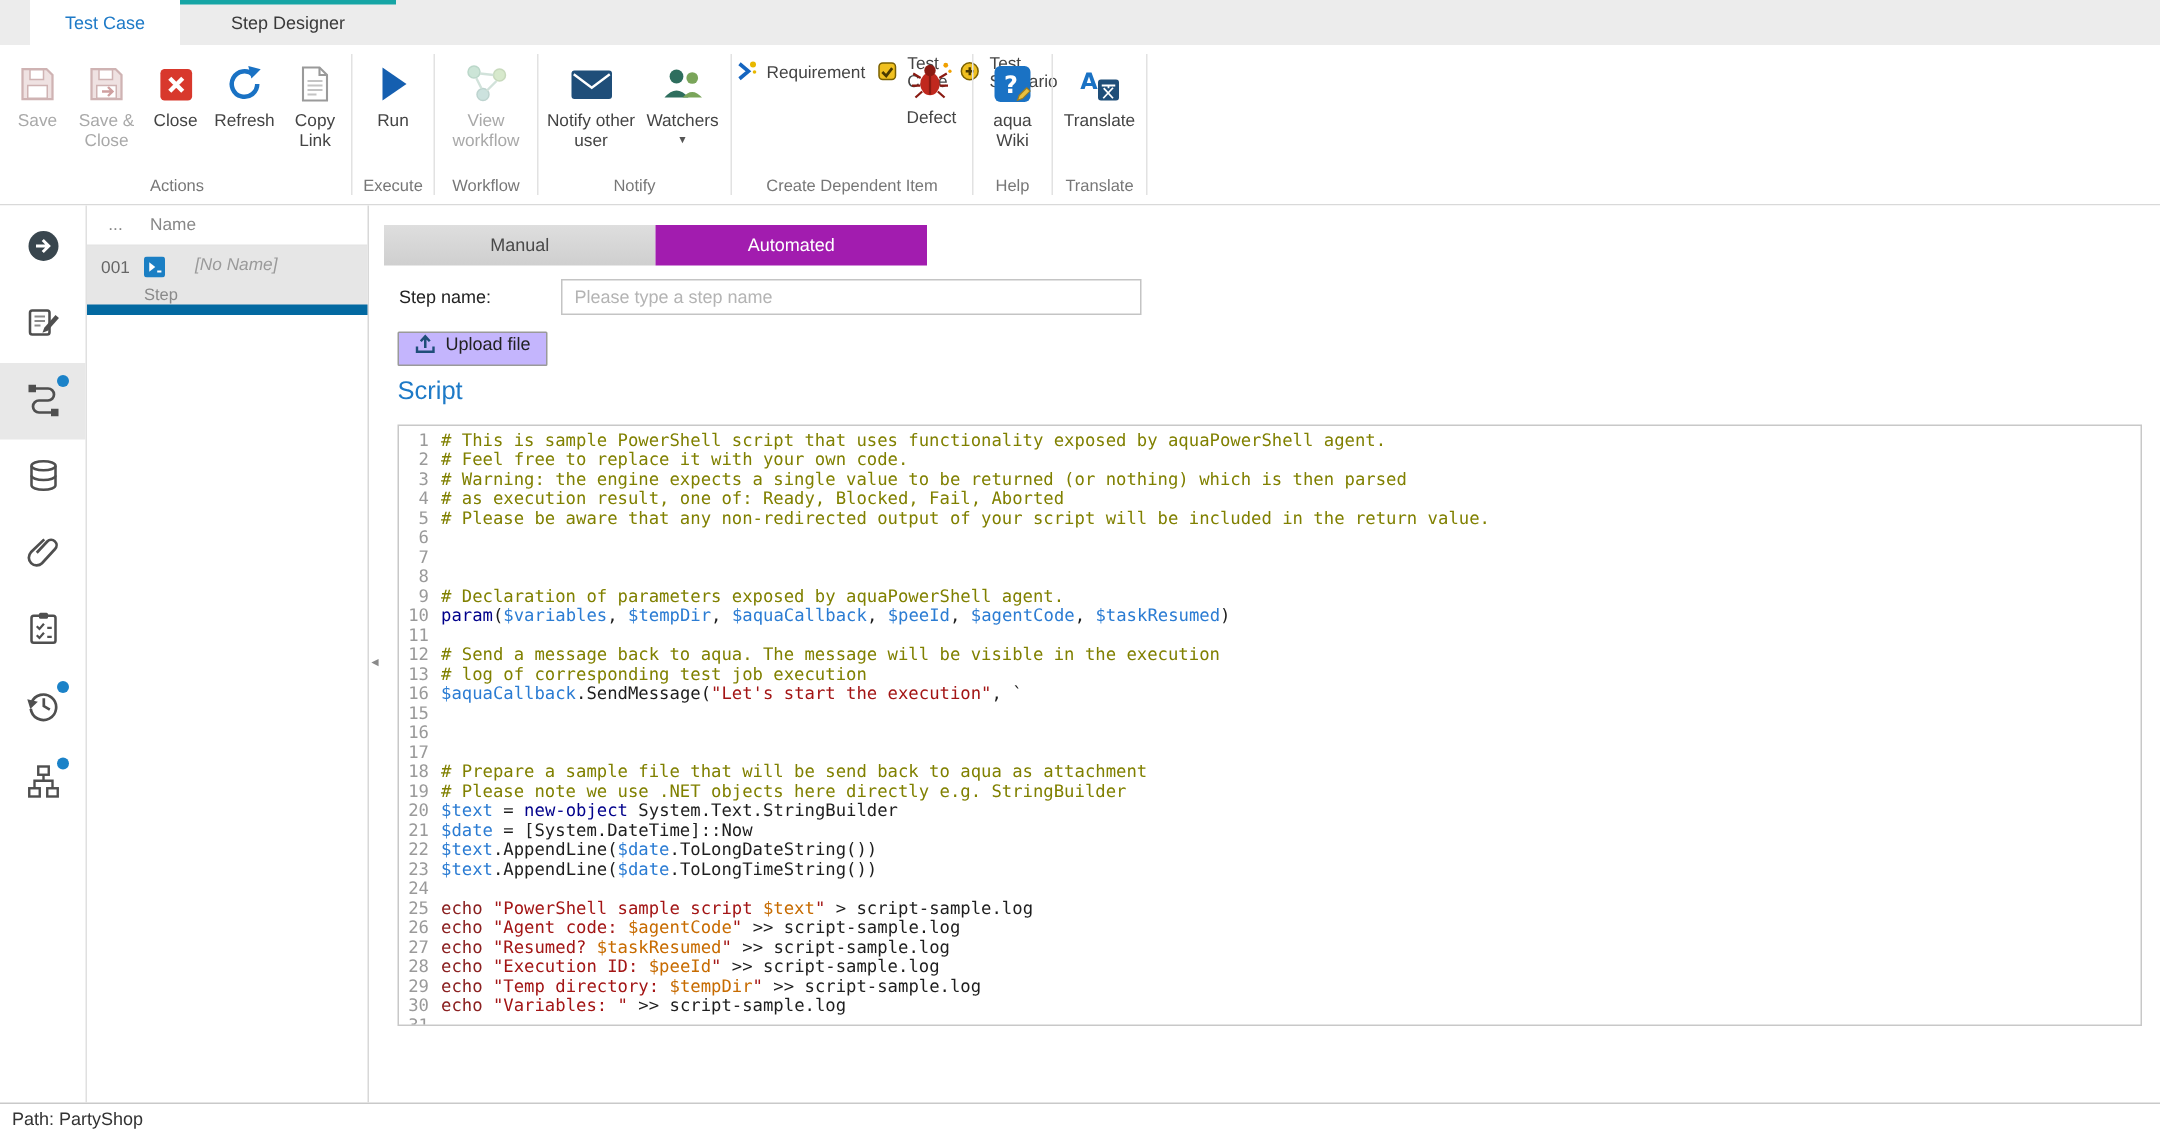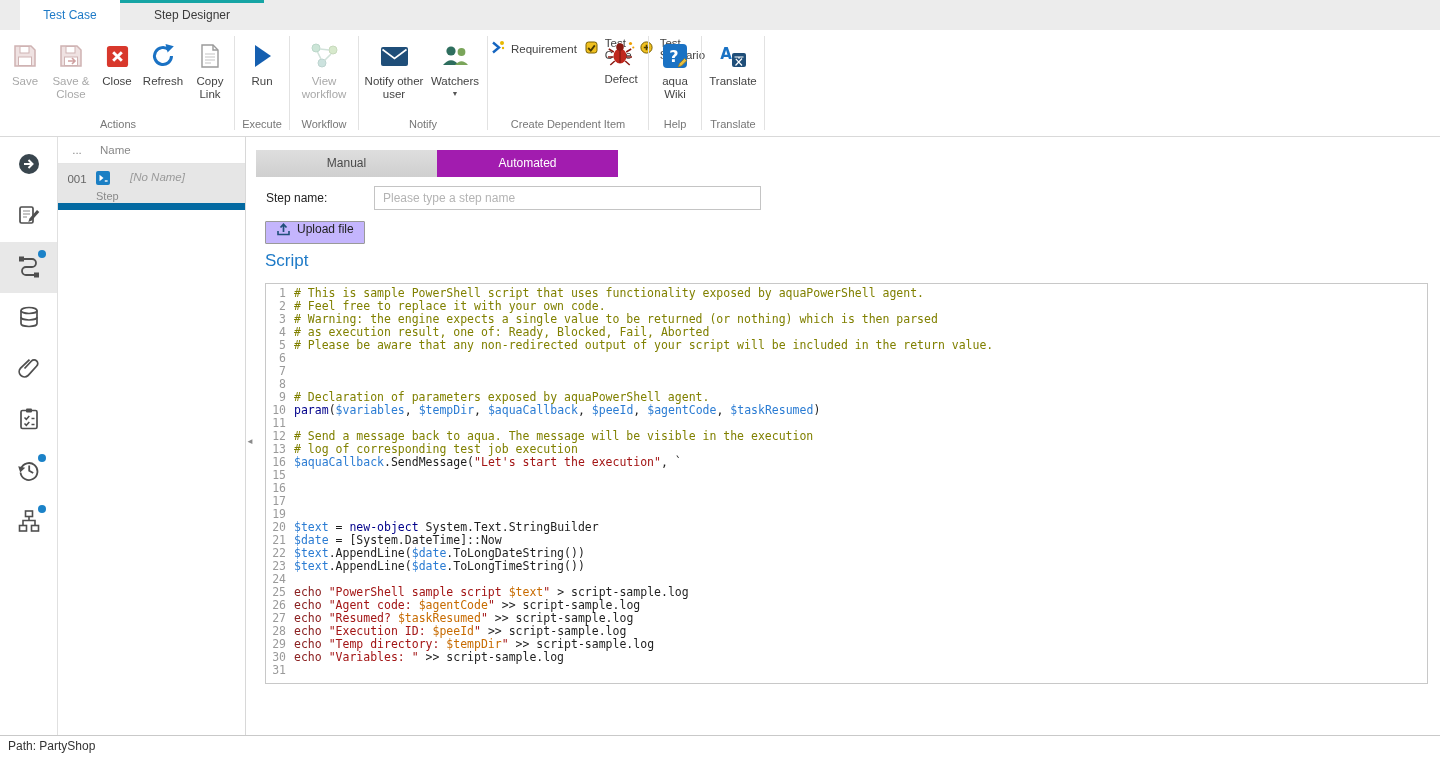--- a/index.html
+++ b/index.html
@@ -440,21 +440,22 @@
         <div class="code-line"><span class="line-num">8</span><span class="line-content"></span></div>
         <div class="code-line"><span class="line-num">9</span><span class="line-content"><span class="tok-c"># Declaration of parameters exposed by aquaPowerShell agent.</span></span></div>
         <div class="code-line"><span class="line-num">10</span><span class="line-content"><span class="tok-k">param</span><span class="tok-p">(</span><span class="tok-v">$variables</span><span class="tok-p">, </span><span class="tok-v">$tempDir</span><span class="tok-p">, </span><span class="tok-v">$aquaCallback</span><span class="tok-p">, </span><span class="tok-v">$peeId</span><span class="tok-p">, </span><span class="tok-v">$agentCode</span><span class="tok-p">, </span><span class="tok-v">$taskResumed</span><span class="tok-p">)</span></span></div>
         <div class="code-line"><span class="line-num">11</span><span class="line-content"></span></div>
         <div class="code-line"><span class="line-num">12</span><span class="line-content"><span class="tok-c"># Send a message back to aqua. The message will be visible in the execution</span></span></div>
         <div class="code-line"><span class="line-num">13</span><span class="line-content"><span class="tok-c"># log of corresponding test job execution</span></span></div>
         <div class="code-line"><span class="line-num">16</span><span class="line-content"><span class="tok-v">$aquaCallback</span><span class="tok-p">.SendMessage(</span><span class="tok-s">"Let's start the execution"</span><span class="tok-p">, `</span></span></div>
         <div class="code-line"><span class="line-num">15</span></div>
         <div class="code-line"><span class="line-num">16</span><span class="line-content"></span></div>
         <div class="code-line"><span class="line-num">17</span><span class="line-content"></span></div>
-        <div class="code-line"><span class="line-num">19</span></div>
+        <div class="code-line"><span class="line-num">18</span><span class="line-content"><span class="tok-c"># Prepare a sample file that will be send back to aqua as attachment</span></span></div>
+        <div class="code-line"><span class="line-num">19</span><span class="line-content"><span class="tok-c"># Please note we use .NET objects here directly e.g. StringBuilder</span></span></div>
         <div class="code-line"><span class="line-num">20</span><span class="line-content"><span class="tok-v">$text</span><span class="tok-p"> = </span><span class="tok-k">new-object</span><span class="tok-p"> System.Text.StringBuilder</span></span></div>
         <div class="code-line"><span class="line-num">21</span><span class="line-content"><span class="tok-v">$date</span><span class="tok-p"> = [System.DateTime]::Now</span></span></div>
         <div class="code-line"><span class="line-num">22</span><span class="line-content"><span class="tok-v">$text</span><span class="tok-p">.AppendLine(</span><span class="tok-v">$date</span><span class="tok-p">.ToLongDateString())</span></span></div>
         <div class="code-line"><span class="line-num">23</span><span class="line-content"><span class="tok-v">$text</span><span class="tok-p">.AppendLine(</span><span class="tok-v">$date</span><span class="tok-p">.ToLongTimeString())</span></span></div>
         <div class="code-line"><span class="line-num">24</span><span class="line-content"></span></div>
         <div class="code-line"><span class="line-num">25</span><span class="line-content"><span class="tok-m">echo </span><span class="tok-s">"PowerShell sample script </span><span class="tok-sv">$text</span><span class="tok-s">"</span><span class="tok-p"> &gt; script-sample.log</span></span></div>
         <div class="code-line"><span class="line-num">26</span><span class="line-content"><span class="tok-m">echo </span><span class="tok-s">"Agent code: </span><span class="tok-sv">$agentCode</span><span class="tok-s">"</span><span class="tok-p"> &gt;&gt; script-sample.log</span></span></div>
         <div class="code-line"><span class="line-num">27</span><span class="line-content"><span class="tok-m">echo </span><span class="tok-s">"Resumed? </span><span class="tok-sv">$taskResumed</span><span class="tok-s">"</span><span class="tok-p"> &gt;&gt; script-sample.log</span></span></div>
         <div class="code-line"><span class="line-num">28</span><span class="line-content"><span class="tok-m">echo </span><span class="tok-s">"Execution ID: </span><span class="tok-sv">$peeId</span><span class="tok-s">"</span><span class="tok-p"> &gt;&gt; script-sample.log</span></span></div>
         <div class="code-line"><span class="line-num">29</span><span class="line-content"><span class="tok-m">echo </span><span class="tok-s">"Temp directory: </span><span class="tok-sv">$tempDir</span><span class="tok-s">"</span><span class="tok-p"> &gt;&gt; script-sample.log</span></span></div>

